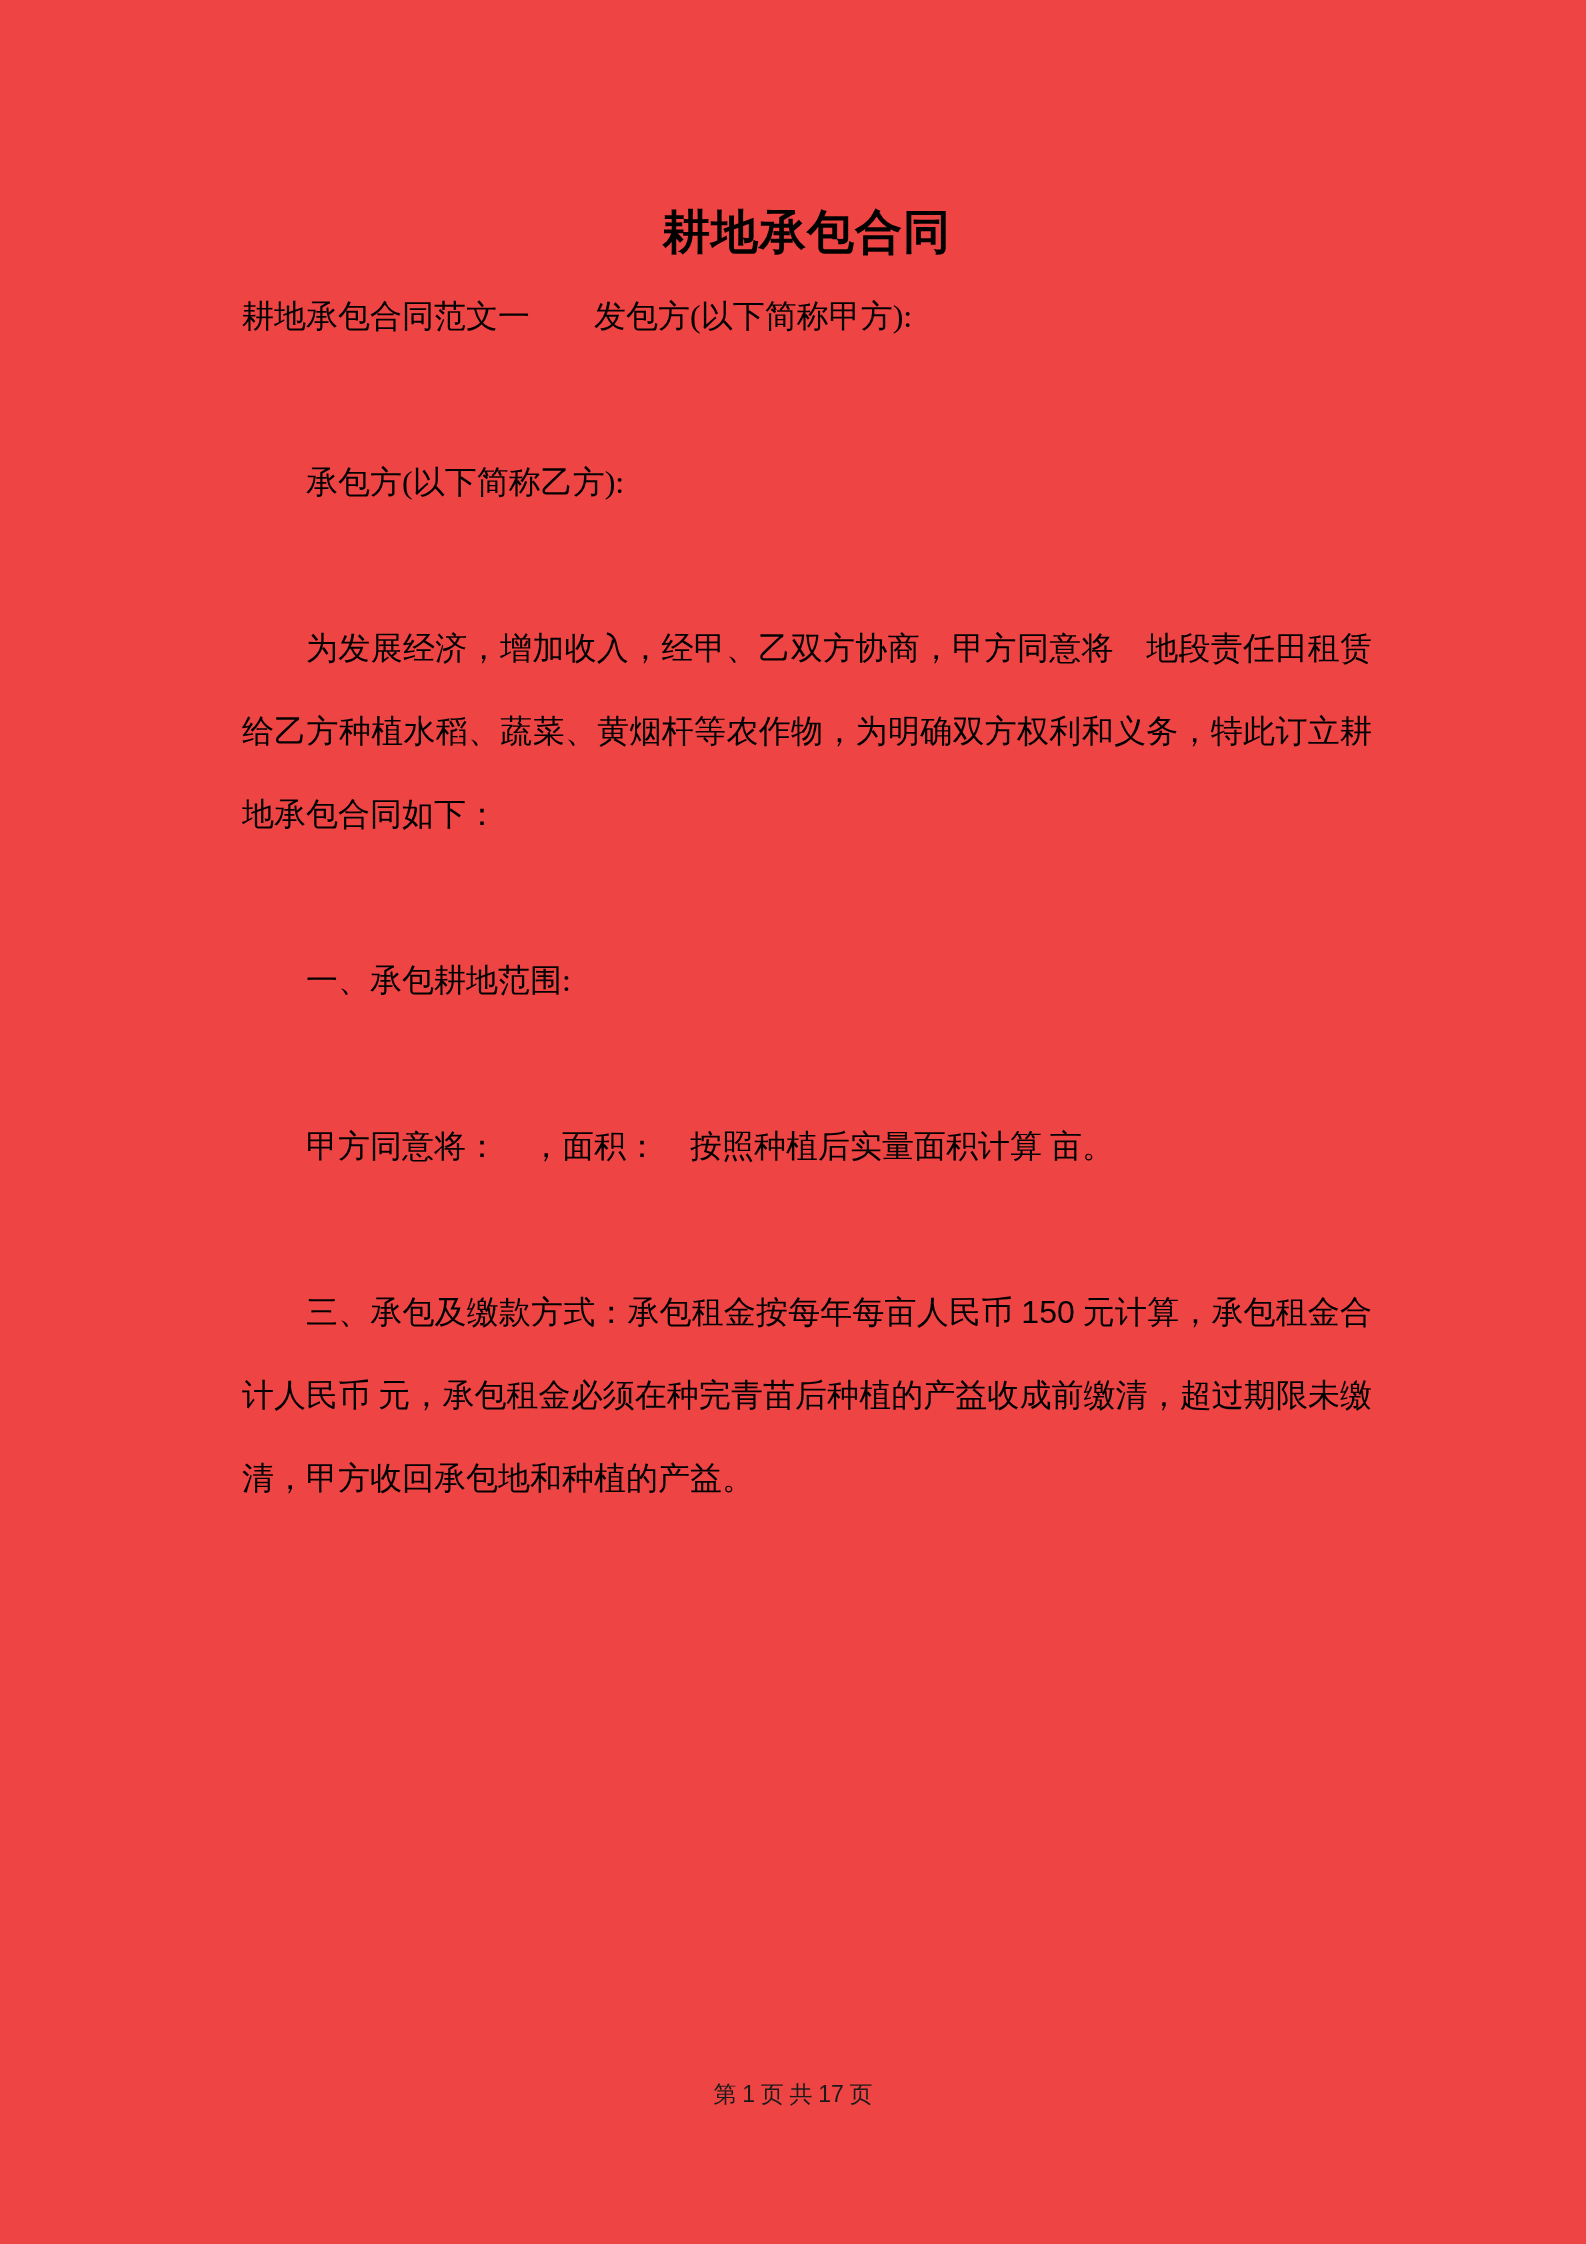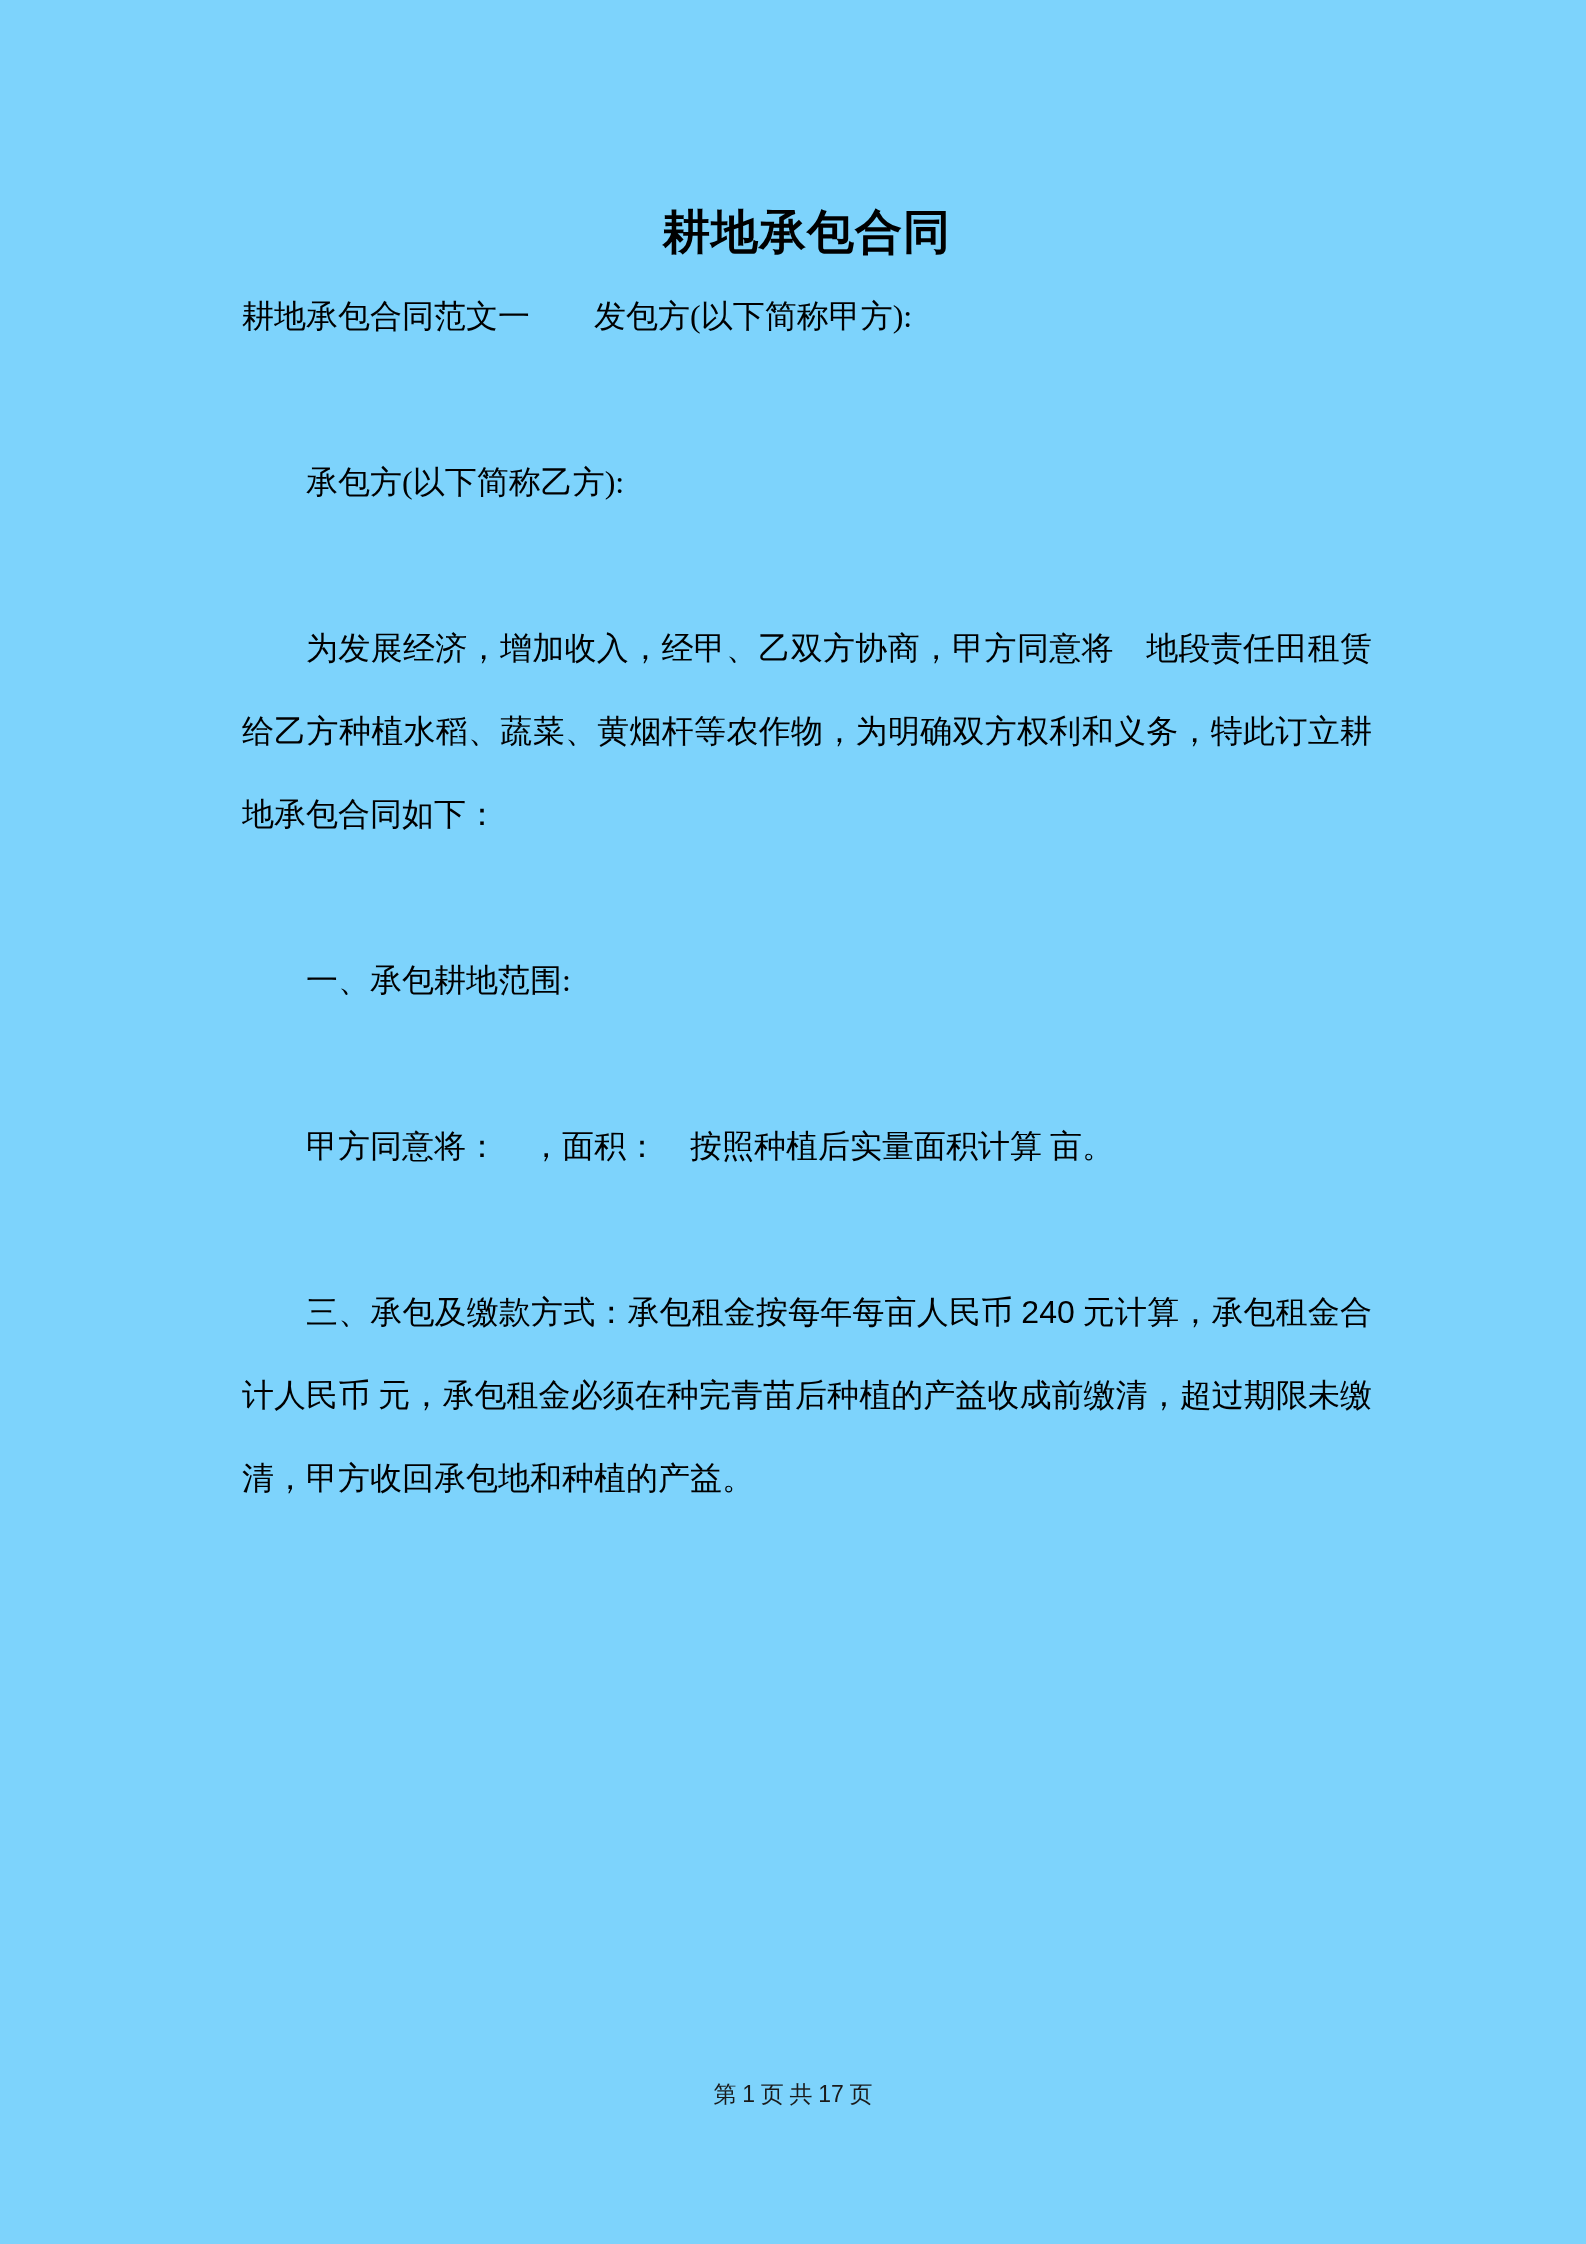--- a/index.html
+++ b/index.html
@@ -13,21 +13,21 @@
     position: relative;
     overflow: hidden;
     font-family: "Liberation Serif", "DejaVu Serif", serif;
     color: #000000;
   }
   .page {
     position: absolute;
     inset: 0;
     box-sizing: border-box;
     padding: 190px 214px 0 242px;
-    background: #7dd3fc;
+    background: #ef4444;
   }
   .doc-title {
     margin: 0;
     font-size: 47px;
     line-height: 85px;
     font-weight: bold;
     text-align: center;
     letter-spacing: 1px;
   }
   .para {
@@ -66,18 +66,18 @@
 
   <p class="para">承包方(以下简称乙方):</p>
 
   <p class="para">为发展经济，增加收入，经甲、乙双方协商，甲方同意将　地段责任田租赁给乙方种植水稻、蔬菜、黄烟杆等农作物，为明确双方权利和义务，特此订立耕地承包合同如下：</p>
 
   <p class="para">一、承包耕地范围:</p>
 
   <p class="para">甲方同意将：　，面积：　按照种植后实量面积计算 亩。</p>
 
 
-  <p class="para">三、承包及缴款方式：承包租金按每年每亩人民币 <span class="num">240</span> 元计算，承包租金合计人民币 元，承包租金必须在种完青苗后种植的产益收成前缴清，超过期限未缴清，甲方收回承包地和种植的产益。</p>
+  <p class="para">三、承包及缴款方式：承包租金按每年每亩人民币 <span class="num">150</span> 元计算，承包租金合计人民币 元，承包租金必须在种完青苗后种植的产益收成前缴清，超过期限未缴清，甲方收回承包地和种植的产益。</p>
 
 
   <div class="page-footer">第 <span class="num">1</span> 页 共 <span class="num">17</span> 页</div>
 
 </div>
 
 </body></html>

